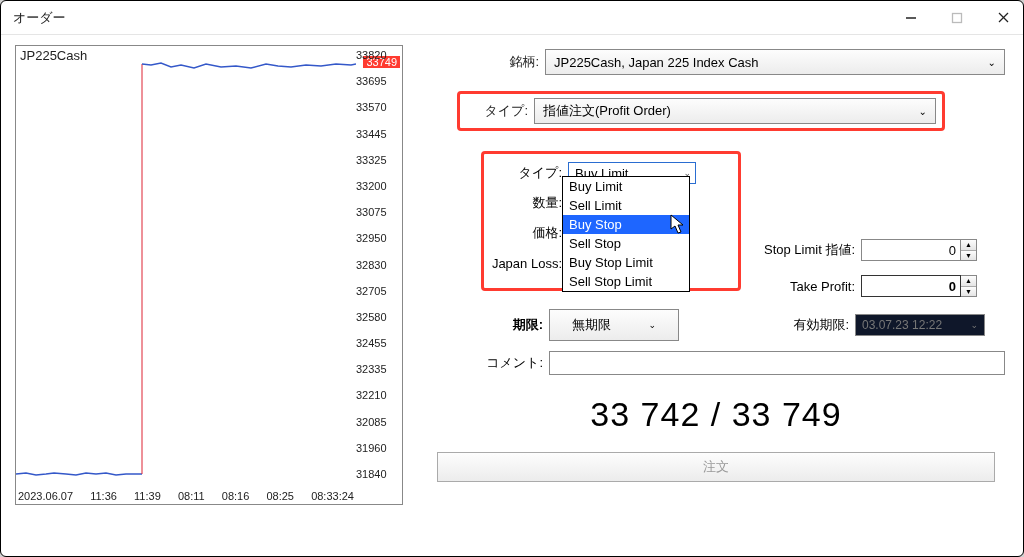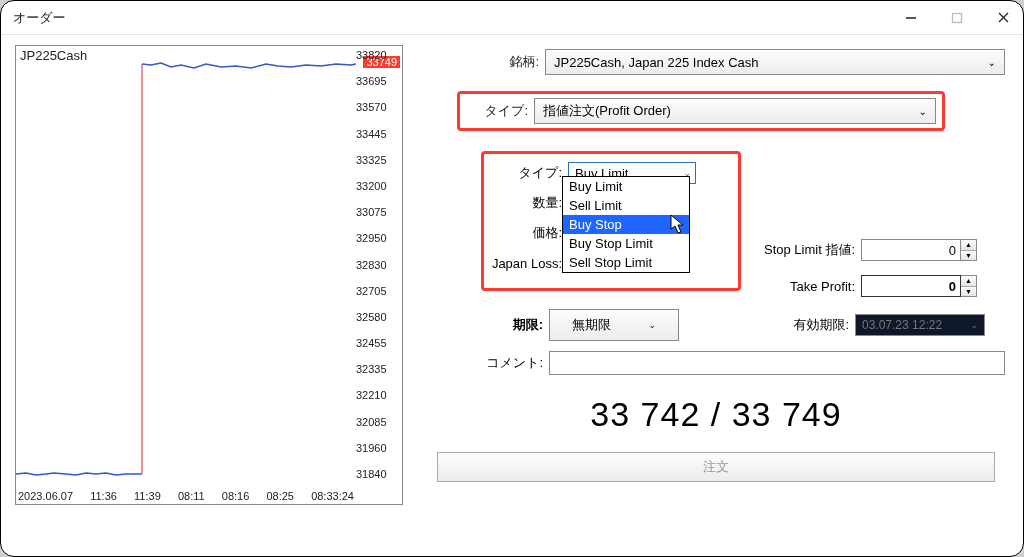--- a/index.html
+++ b/index.html
@@ -1,17 +1,17 @@
 <!DOCTYPE html>
 <html><head>
 <meta charset="utf-8">
 <style>
 * { box-sizing: border-box; margin: 0; padding: 0; font-family: "Meiryo", "MS Gothic", sans-serif; }
 body { background: #d0d0d0; display: flex; align-items: center; justify-content: center; height: 100vh; }
-.window { width: 1024px; height: 557px; background: #fff; border: 1px solid #000; border-radius: 14px; overflow: hidden; display: flex; flex-direction: column; }
+.window { width: 1024px; height: 557px; background: #fff; border: 1px solid #000; border-radius: 6px; overflow: hidden; display: flex; flex-direction: column; }
 .titlebar { height: 34px; display: flex; align-items: center; padding: 0 12px; border-bottom: 1px solid #e5e5e5; }
 .titlebar .title { font-size: 13px; flex: 1; color: #222; }
 .win-controls { display: flex; gap: 30px; align-items: center; }
 .win-controls span { width: 16px; height: 16px; display: inline-flex; align-items: center; justify-content: center; color: #222; }
 .content { flex: 1; display: flex; padding: 10px 14px 14px 14px; gap: 14px; }
 .chart-panel { width: 388px; height: 460px; border: 1px solid #888; position: relative; background: #fff; padding-left: 36px; }
 .chart-title { position: absolute; top: 2px; left: 4px; font-size: 13px; color: #222; }
 .y-axis { position: absolute; right: 2px; top: 0; bottom: 20px; width: 44px; display: flex; flex-direction: column; justify-content: space-between; font-size: 11px; color: #222; text-align: left; padding: 4px 0; }
 .y-axis div { line-height: 1; }
 .price-tag { position: absolute; right: 2px; top: 10px; background: #ff3b30; color: #fff; font-size: 11px; padding: 0 3px; }
@@ -148,20 +148,21 @@
             <span class="sub-label">価格:</span>
           </div>
         <div class="sub-row">
             <span class="sub-label" style="width:72px;">Japan Loss:</span>
           </div>
 
         <div class="dd-list" id="ddlist">
             <div>Buy Limit</div>
             <div>Sell Limit</div>
             <div class="sel">Buy Stop</div>
+            <div>Sell Stop</div>
             <div>Buy Stop Limit</div>
             <div>Sell Stop Limit</div>
           </div>
         <svg class="cursor" width="18" height="22" viewBox="0 0 18 22">
           <path d="M1 1 L1 15 L5 12 L8 19 L11 18 L8 11 L13 11 Z" fill="#fff" stroke="#000" stroke-width="1"></path>
         </svg>
       </div>
 
       <div style="position:absolute; right:14px; top:190px; width:260px;">
         <div class="rc-row">

